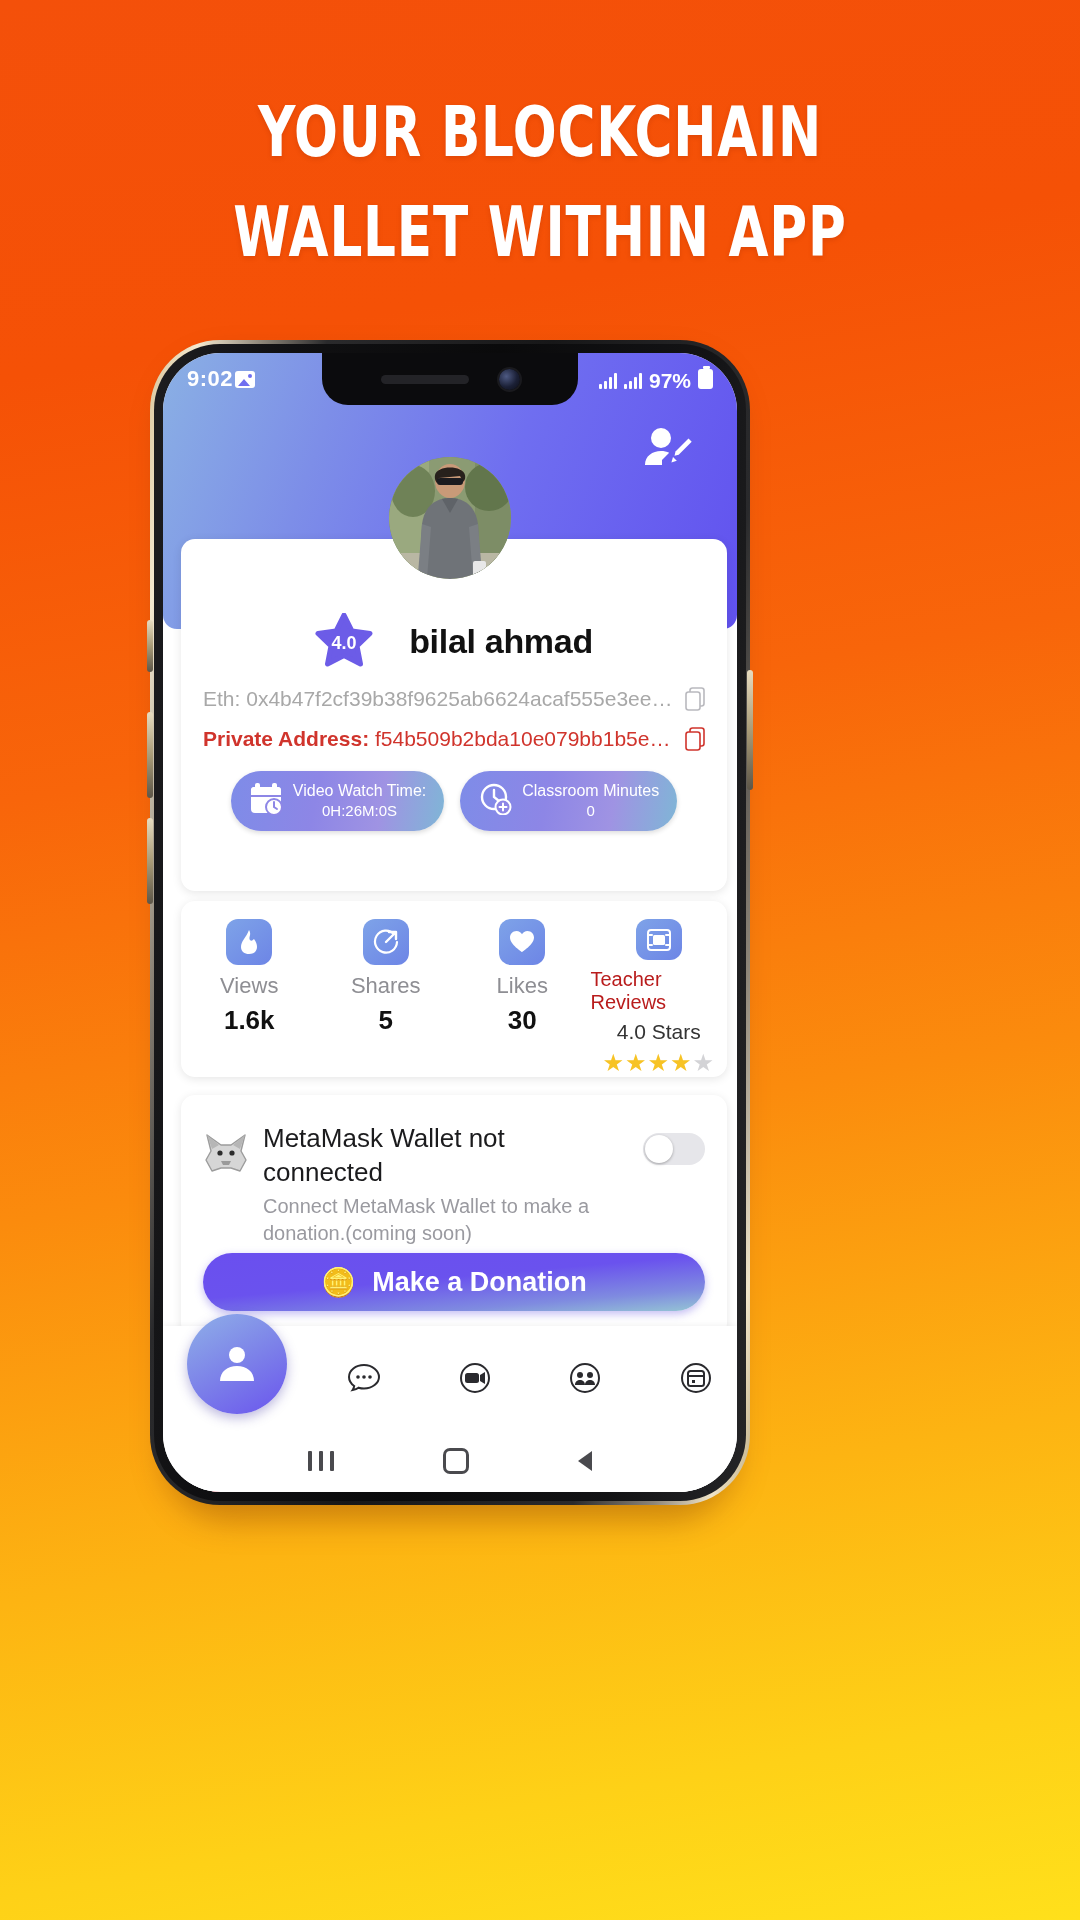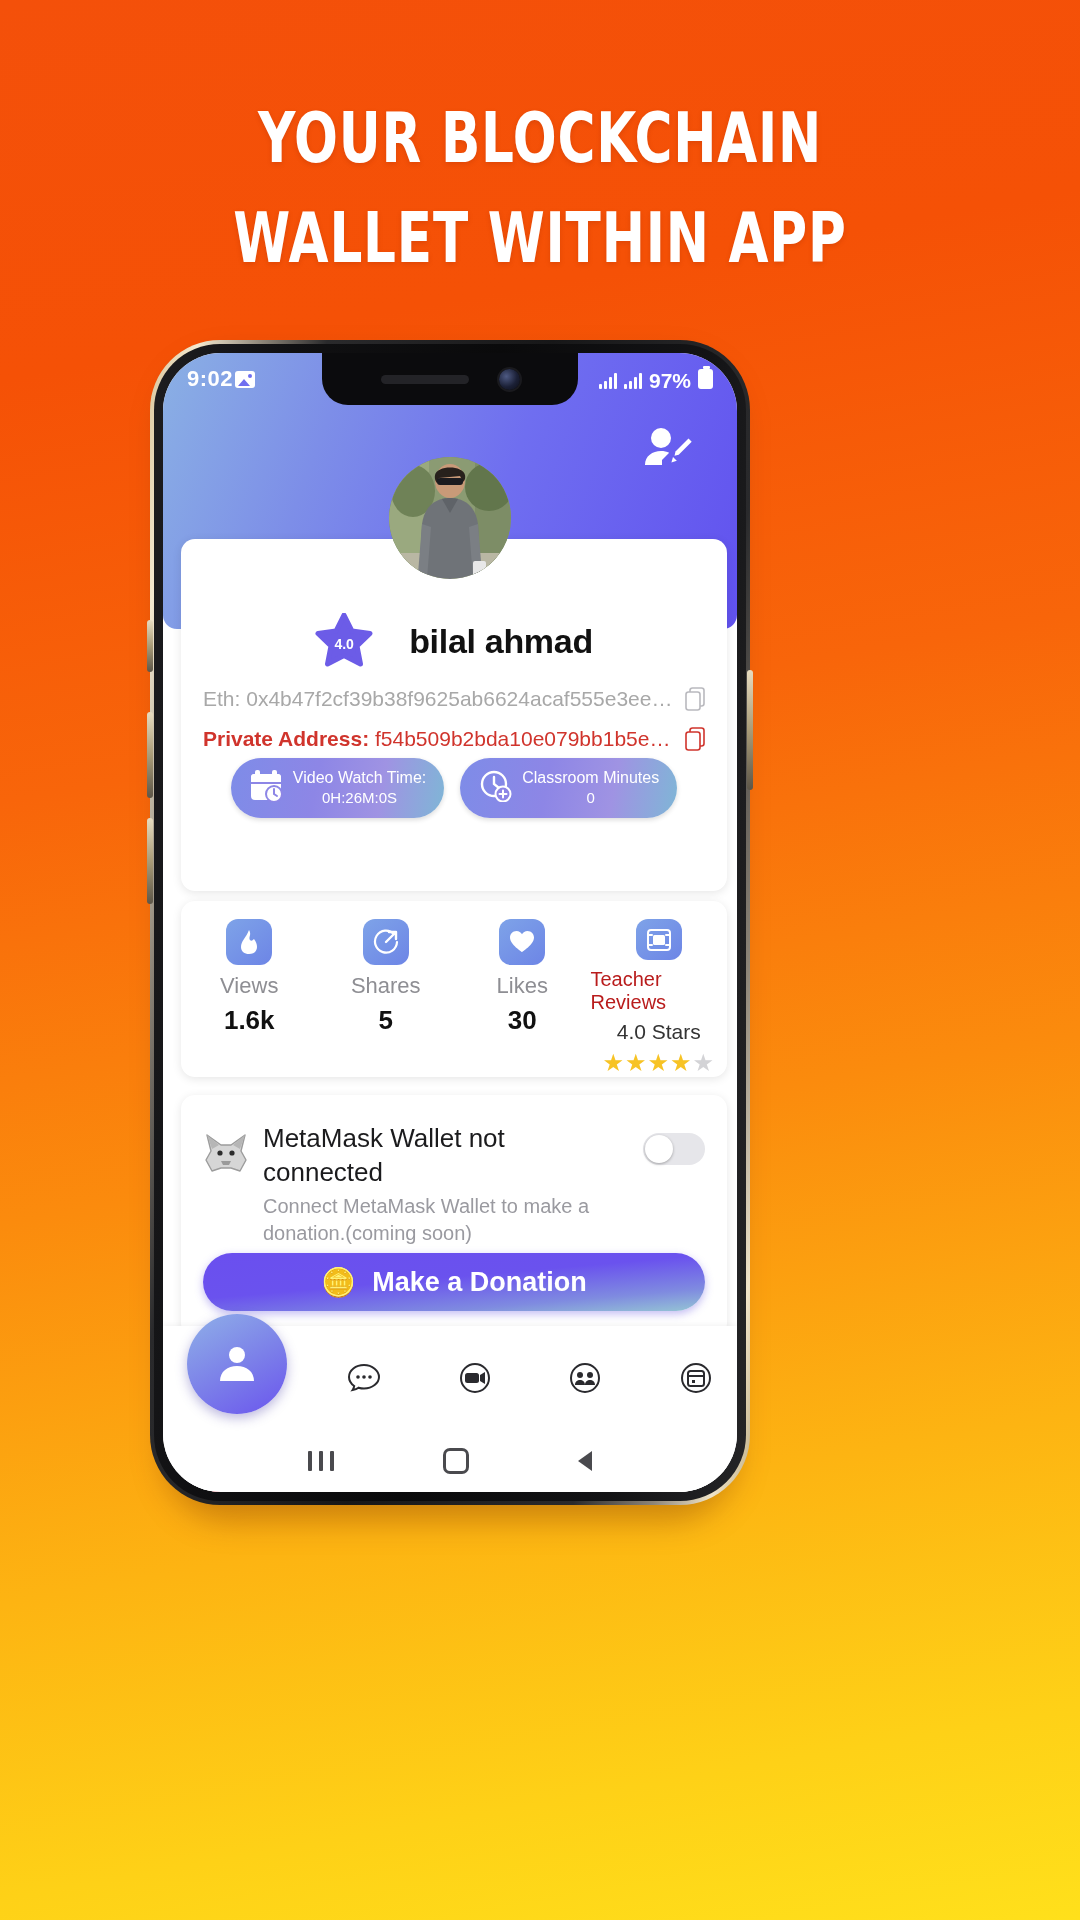--- a/index.html
+++ b/index.html
@@ -5,21 +5,21 @@
   * { margin:0; padding:0; box-sizing:border-box; }
   html,body { width:1080px; height:1920px; overflow:hidden; }
   body {
     font-family:"Liberation Sans", sans-serif;
     background:linear-gradient(170deg,#f4500a 0%,#f55106 18%,#f8650a 38%,#fb8b0d 58%,#fdb412 76%,#fed117 90%,#ffe01b 100%);
     position:relative;
   }
 
   
   .headline {
-    position:absolute; top:94px; left:0; width:1080px;
+    position:absolute; top:88px; left:0; width:1080px;
     text-align:center; color:#ffffff;
     font-family:"DejaVu Sans Condensed","Liberation Sans Narrow","Liberation Sans", sans-serif;
     font-weight:bold; letter-spacing:1px;
     text-shadow:0 2px 6px rgba(120,30,0,.18);
   }
   .headline .l1 { font-size:70px; line-height:88px; transform:scaleX(.82); display:block; }
   .headline .l2 { font-size:70px; line-height:88px; transform:scaleX(.82); display:block; margin-top:12px; }
 
   
   .phone-wrap { position:absolute; left:150px; top:340px; width:600px; height:1180px; }
@@ -108,37 +108,37 @@
   .card-profile { top:186px; height:352px; }
 
   .name-row {
     position:absolute; top:74px; width:100%;
     display:flex; align-items:center; justify-content:center; gap:12px;
   }
   .star-badge { position:relative; width:58px; height:56px; }
   .star-badge svg { position:absolute; inset:0; }
   .star-badge span {
     position:absolute; inset:0; display:flex; align-items:center; justify-content:center;
-    color:#fff; font-size:14px; font-weight:bold; padding-top:5px;
+    color:#fff; font-size:18px; font-weight:bold; padding-top:5px;
   }
   .uname { font-size:34px; font-weight:bold; color:#111; letter-spacing:-.3px;margin-left:24px; }
 
   .addr-row {
     position:absolute; width:100%; display:flex; align-items:center;
     padding:0 22px; gap:8px;
   }
   .addr-eth { top:148px; }
   .addr-priv { top:188px; }
   .addr-txt { flex:1; font-size:21px; white-space:nowrap; overflow:hidden; text-overflow:ellipsis; }
   .addr-eth .addr-txt { color:#a8a8a8; }
   .addr-priv .addr-txt { color:#d0342c; }
   .addr-priv .lbl { color:#d0342c; font-weight:bold; }
   .copy-ic { width:20px; height:24px; flex:0 0 auto; }
 
-  .pills { position:absolute; top:219px; width:100%; display:flex; justify-content:center; gap:16px; }
+  .pills { position:absolute; top:232px; width:100%; display:flex; justify-content:center; gap:16px; }
   .pill {
     display:flex; align-items:center; gap:10px; padding:10px 18px;
     border-radius:30px; color:#fff;
     background:linear-gradient(100deg,#7e8ce8,#8d86e6 40%,#9f93e3 70%,#7fb6d6 100%);
     box-shadow:0 2px 5px rgba(0,0,0,.14);
   }
   .pill .ptxt { font-size:16px; line-height:20px; text-align:center; }
   .pill .ptxt b { display:block; font-weight:normal; }
   .pill .pval { font-size:15px; }
 

